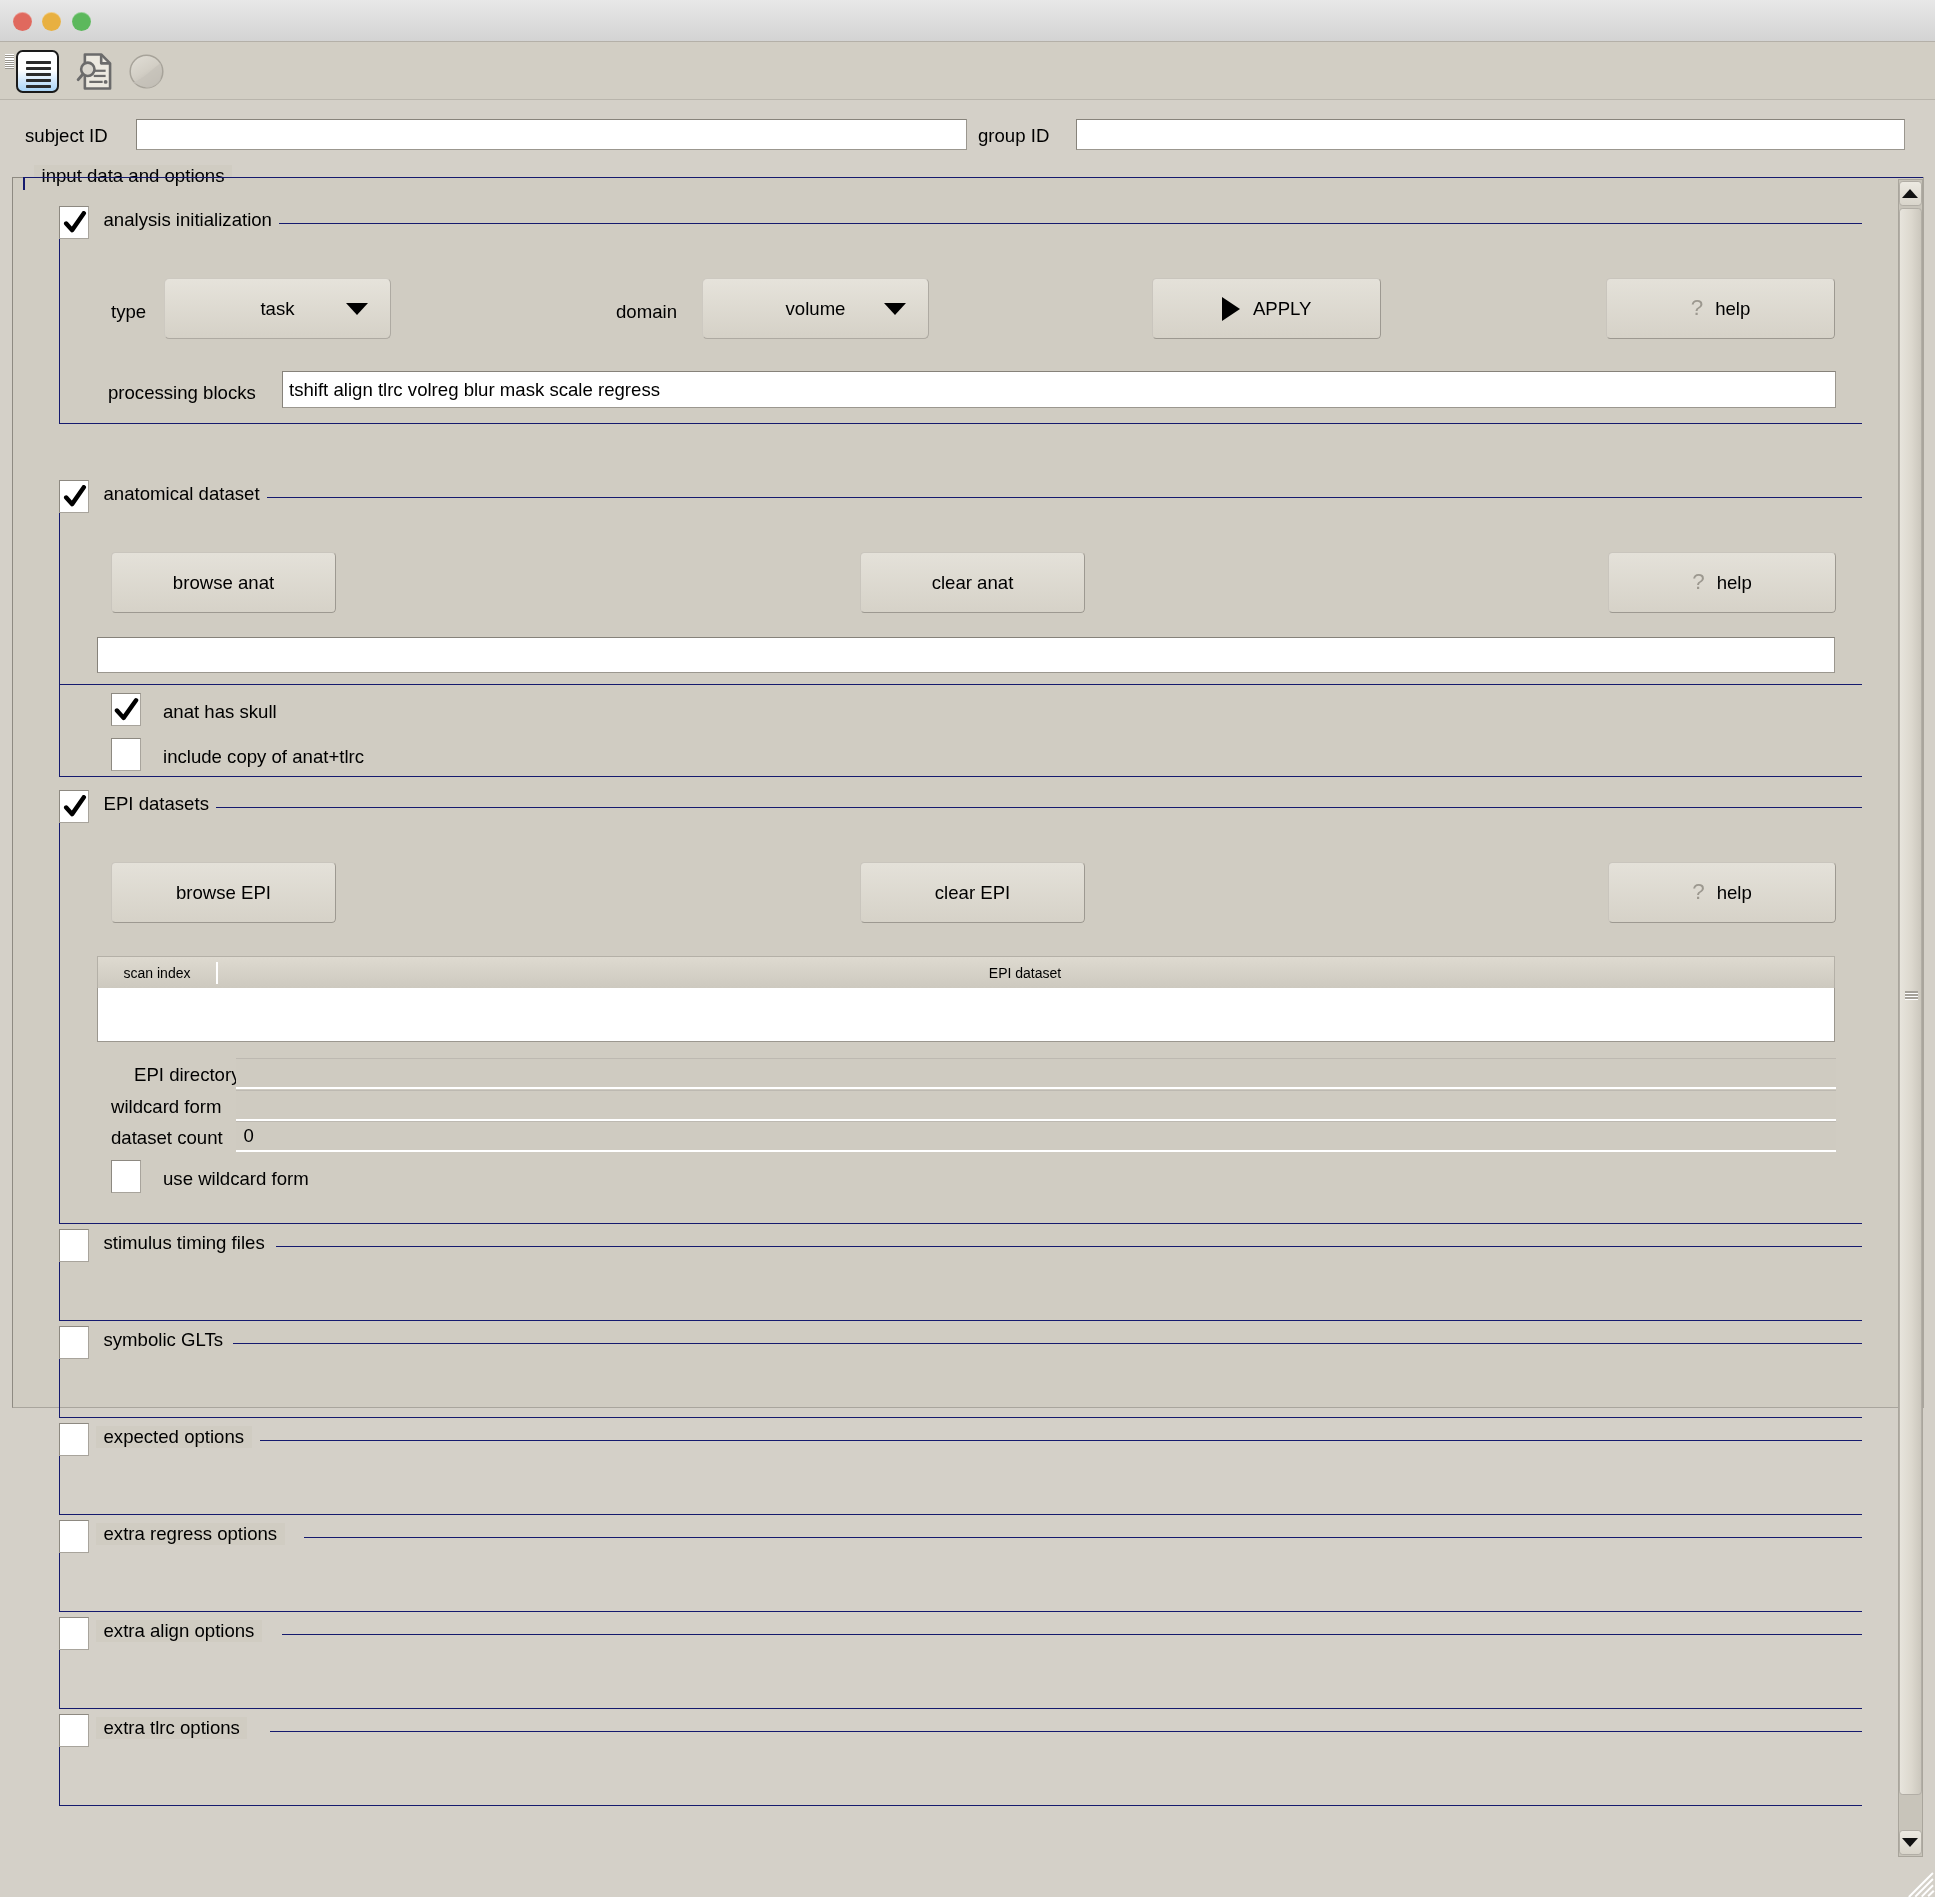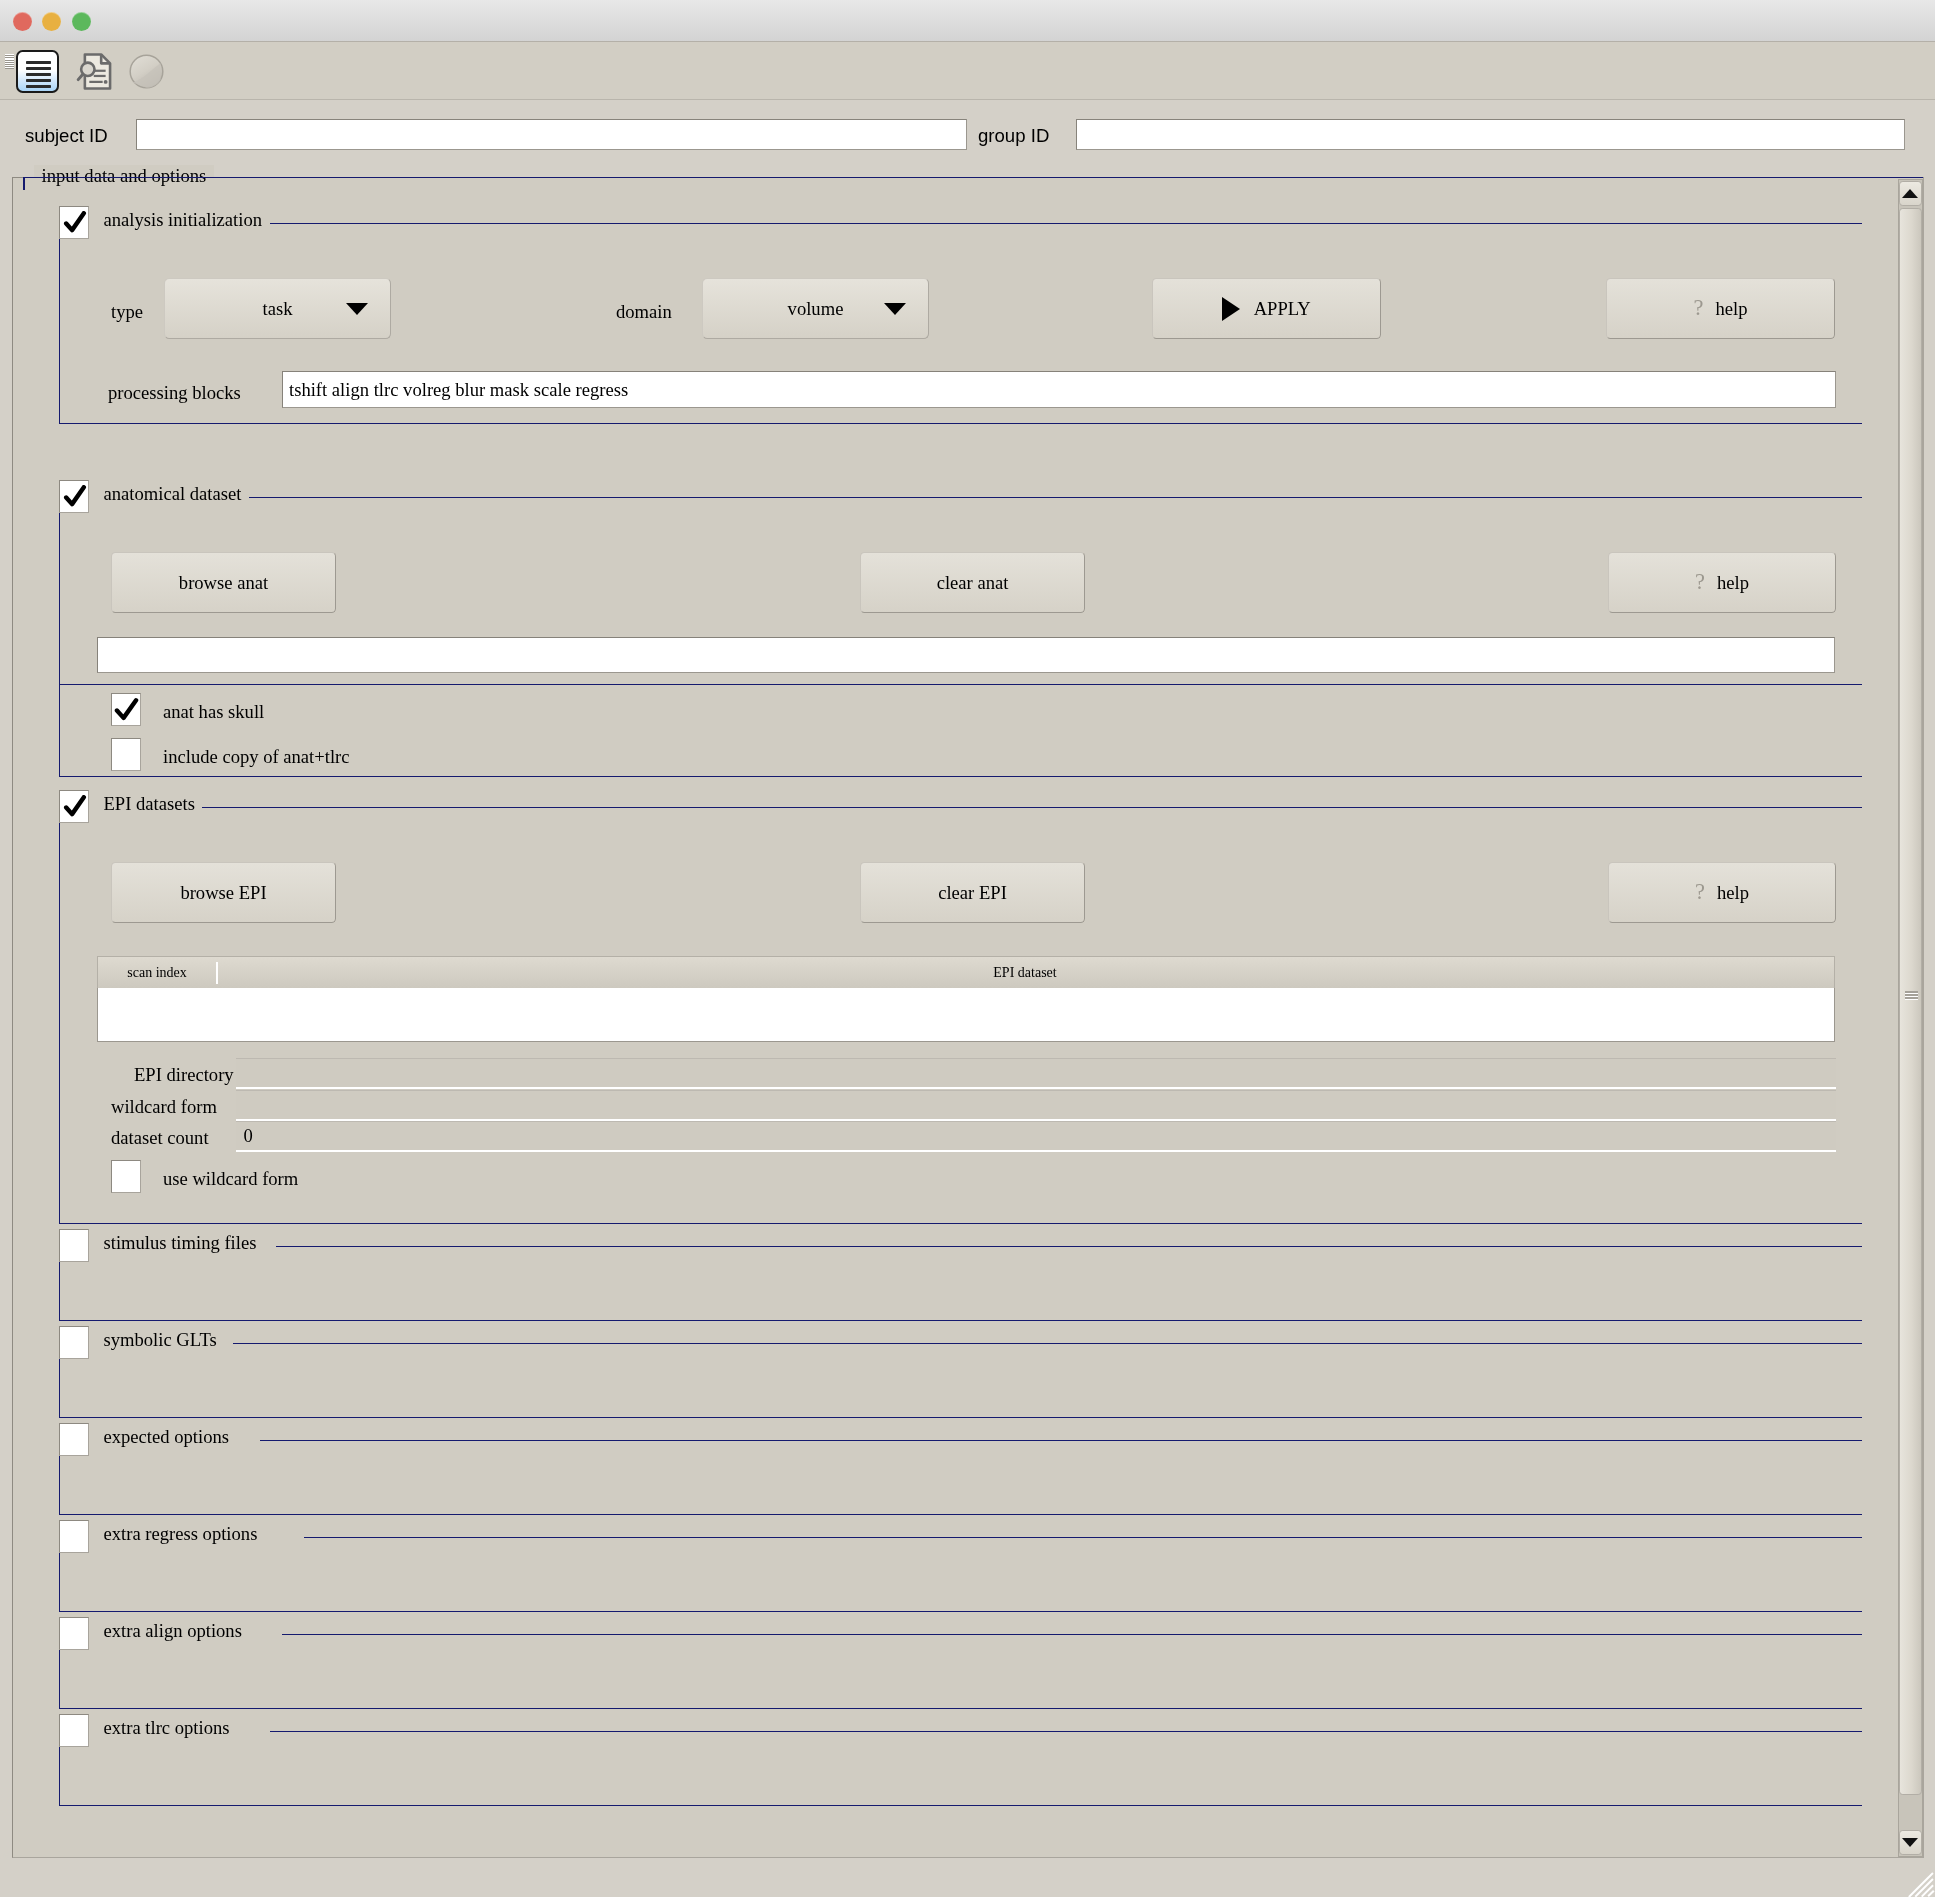--- a/index.html
+++ b/index.html
@@ -48,24 +48,24 @@
     position: absolute; font-size: 18.6px; color: #000;
   }
   .topfield {
     position: absolute; height: 31px;
     background: #ffffff;
     border: 1.5px solid #9b978f; border-top-color: #87837b; border-left-color: #87837b;
   }
 
   
   #outerpanel {
-    position: absolute; left: 12px; top: 177px; width: 1912px; height: 1681px;
+    position: absolute; left: 12px; top: 177px; width: 1912px; height: 1231px;
     background: #d0ccc2;
     border: 1.5px solid #a9a59d;
-    border-top-color: #8e8a82; border-left-color: #8e8a82; font-family: Liberation Serif, serif;
+    border-top-color: #8e8a82; border-left-color: #8e8a82;
   }
   .gbox {
     position: absolute;
     border-left: 1.5px solid #151a6e;
     border-bottom: 1.5px solid #151a6e;
     border-top: 1.5px solid #151a6e;
     border-right: 0;
     border-top-color: transparent;
   }
   

